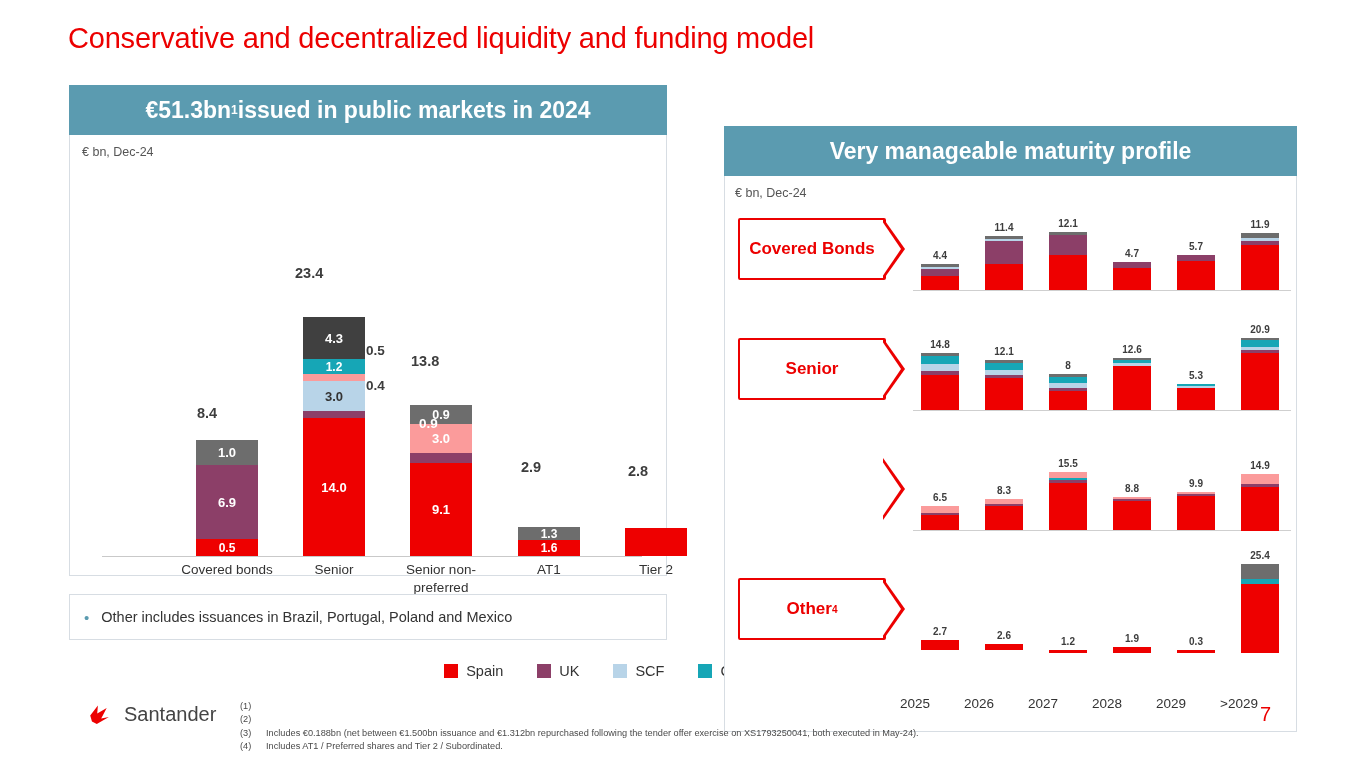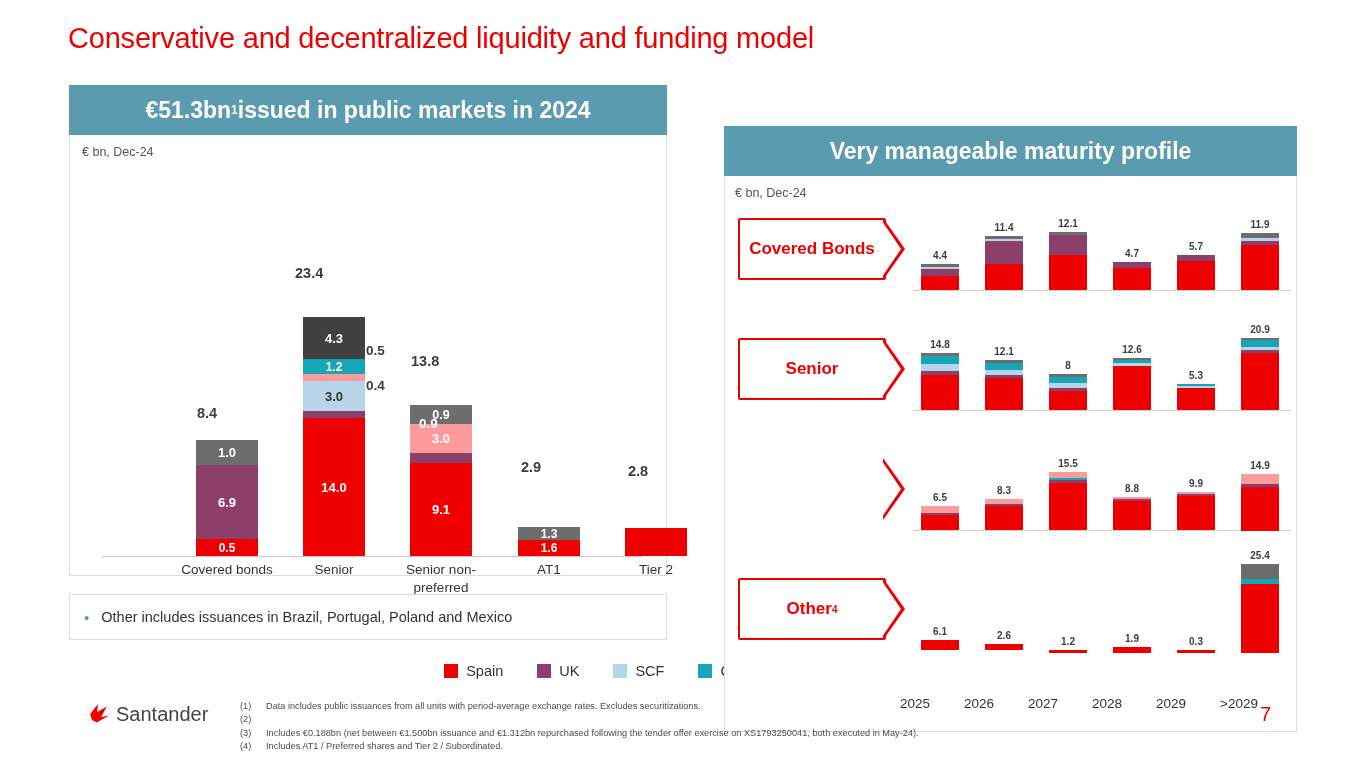--- a/index.html
+++ b/index.html
@@ -102,21 +102,21 @@
     position:absolute; width:46px; text-align:center; font-size:10px; color:#3d3d3d; font-weight:bold;
   }
   .mini-seg { width:38px; }
 
   .year-axis { position:absolute; left:188px; top:520px; width:378px; }
   .year-lbl {
     position:absolute; width:56px; text-align:left; font-size:13.5px; color:#333;
   }
 
   
-  .footer-logo { position:absolute; left:88px; top:703px; display:flex; gap:6px; }
+  .footer-logo { position:absolute; left:88px; top:703px; display:flex; align-items:center; gap:14px; }
   .flame {
     width:22px; height:20px; background:#ec0000;
     clip-path:polygon(10% 55%, 45% 5%, 42% 45%, 85% 18%, 60% 70%, 95% 62%, 40% 98%, 18% 85%);
   }
   .brand { font-size:20px; color:#444; }
   .footnotes { position:absolute; left:240px; top:700px; width:1010px; font-size:9.2px; color:#4a4a4a; line-height:1.45; }
   .fn-row { display:flex; gap:6px; }
   .fn-num { width:20px; flex:none; }
   .page-num { position:absolute; left:1260px; top:703px; font-size:20px; color:#ec0000; }
 </style>
@@ -382,21 +382,21 @@
     </div>
 
     <div class="row-block" style="top:388px;">
       <div class="tag">
           <span>Other</span>
           <sup>4</sup>
         </div>
       <div class="tag-arrow"></div>
       <div class="tag-arrow-inner"></div>
 
-      <div class="mini-val" style="left:192px; top:62px;">6.1</div>
+      <div class="mini-val" style="left:192px; top:62px;">2.7</div>
       <div class="mini-col" style="left:196px; top:76px;">
         <div class="mini-seg" style="height:10px;background:#ee0000;"></div>
       </div>
 
       <div class="mini-val" style="left:256px; top:66px;">2.6</div>
       <div class="mini-col" style="left:260px; top:80px;">
         <div class="mini-seg" style="height:6px;background:#ee0000;"></div>
       </div>
 
       <div class="mini-val" style="left:320px; top:72px;">1.2</div>
@@ -434,21 +434,20 @@
 </div>
 
 <div class="footer-logo">
   <span class="flame"></span>
   <span class="brand">Santander</span>
 </div>
 
 <div class="footnotes">
   <div class="fn-row">
     <span class="fn-num">(1)</span>
-    <span>Data includes public issuances from all units with period-average exchange rates. Excludes securitizations.</span>
   </div>
   <div class="fn-row">
     <span class="fn-num">(2)</span>
   </div>
   <div class="fn-row">
     <span class="fn-num">(3)</span>
     <span>Includes €0.188bn (net between €1.500bn issuance and €1.312bn repurchased following the tender offer exercise on XS1793250041, both executed in May-24).</span>
   </div>
   <div class="fn-row">
     <span class="fn-num">(4)</span>

